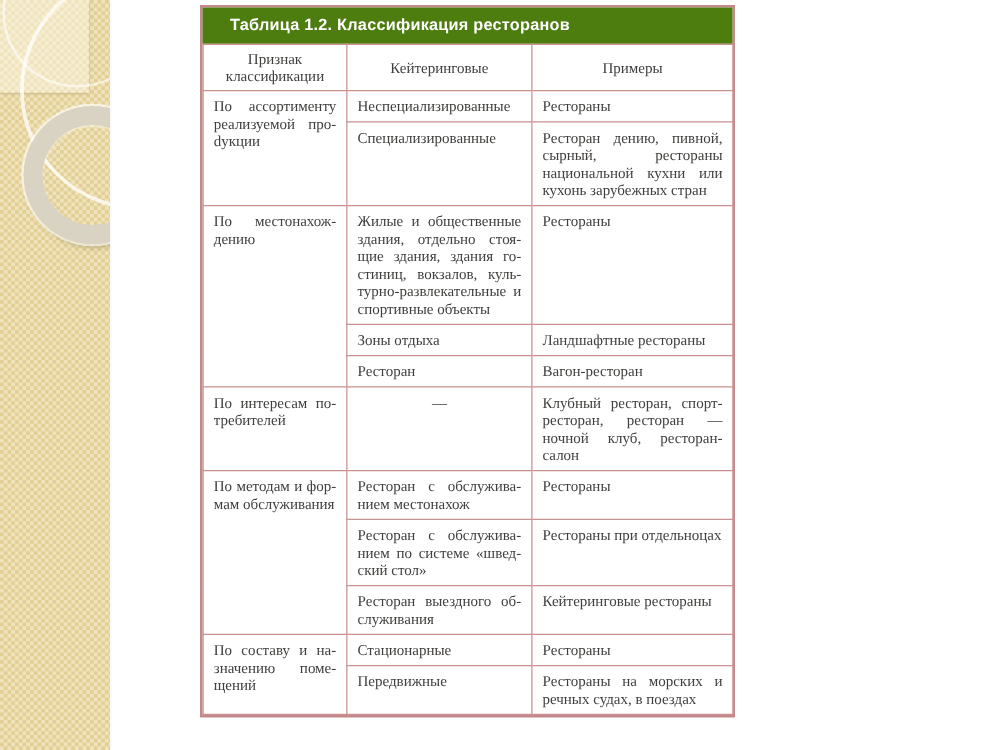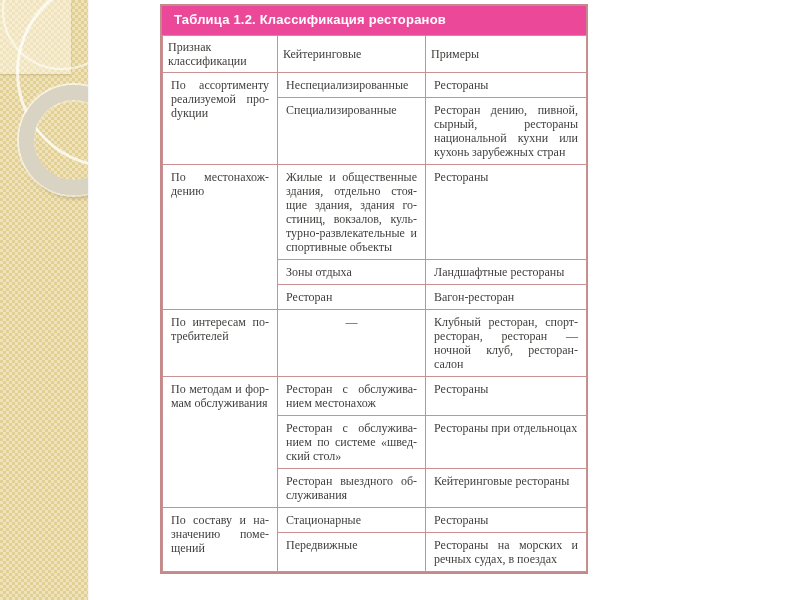--- a/index.html
+++ b/index.html
@@ -55,46 +55,46 @@
 
   
   .table-wrap {
     position:absolute; left:160px; top:4px;
     width:424px;
     border:2px solid #c48a8b;
     background:#ffffff;
     box-sizing:content-box;
   }
   .table-title {
-    background:#ec4899;
+    background:#4d7c0f;
     color:#ffffff;
     font-family:"Liberation Sans", sans-serif;
     font-weight:bold;
     font-size:13px;
     line-height:16px;
-    padding:6px 10px 7px 12px;
+    padding:6px 10px 7px 22px;
     letter-spacing:0.2px;
   }
   table.cls {
     border-collapse:collapse;
     width:100%;
     table-layout:fixed;
     font-size:12px;
     line-height:14px;
     color:#403f3d;
   }
   table.cls th, table.cls td {
     border:1px solid #c99190;
     padding:5px 8px;
     vertical-align:top;
     overflow:hidden;
   }
   table.cls th {
     font-weight:normal;
-    text-align:left;
+    text-align:center;
     vertical-align:middle;
     padding:4px 5px;
     height:28px;
   }
   td.jt { text-align:justify; }
   td.dash { text-align:center; }
   col.c1 { width:115px; }
   col.c2 { width:148px; }
   col.c3 { width:161px; }
 </style>

